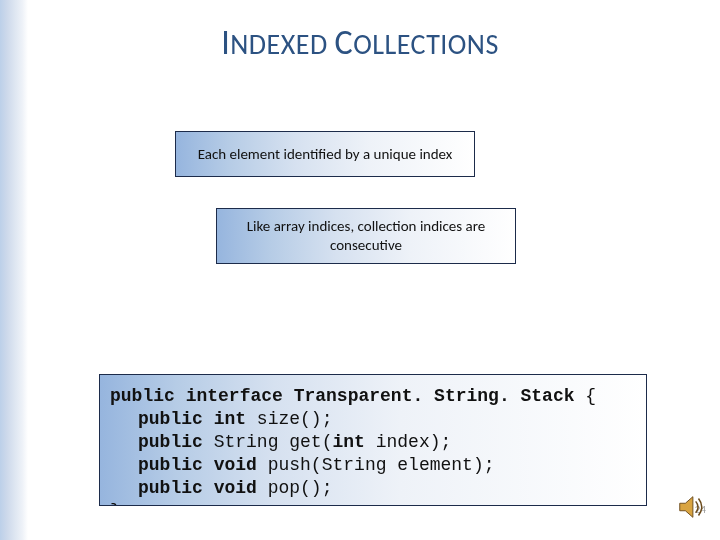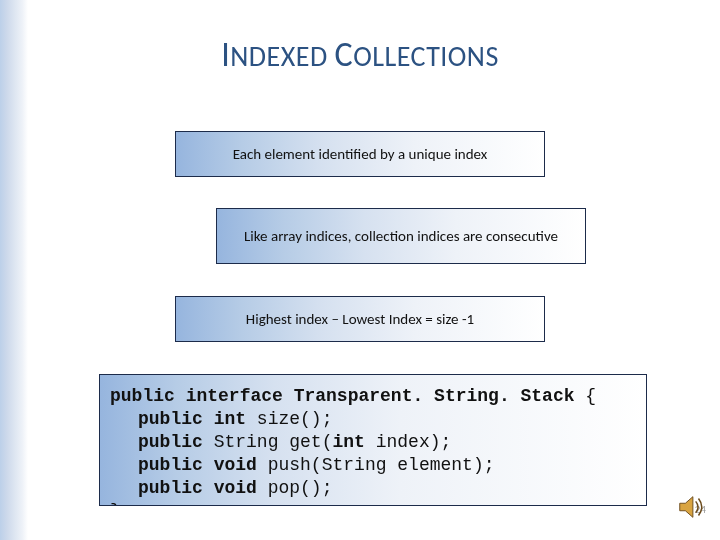--- a/index.html
+++ b/index.html
@@ -17,33 +17,33 @@
   }
   .left-bar {
     position: absolute;
     left: 0; top: 0;
     width: 28px; height: 540px;
     background: linear-gradient(to right, #bcd0e9 0%, #cdd9eb 25%, #dfe7f2 55%, #eef2f8 80%, #ffffff 100%);
   }
   .title {
     position: absolute;
     left: 0; right: 0;
-    top: 34px;
+    top: 22px;
     text-align: center;
     color: #2c5282;
     font-size: 28px;
     letter-spacing: 0.5px;
     font-weight: 400;
     font-variant: small-caps;
   }
   .title .cap { font-size: 34px; }
   .box {
     position: absolute;
     left: 175px;
-    width: 370px;
+    width: 300px;
     border: 1.5px solid #1c2b4a;
     background: linear-gradient(to right, #96b5de 0%, #b6cce6 18%, #d6e1f0 40%, #eef2f8 65%, #ffffff 100%);
     display: flex;
     align-items: center;
     justify-content: center;
     text-align: center;
     padding: 12px 14px;
     color: #111;
     font-size: 15px;
     line-height: 1.25;
@@ -93,23 +93,20 @@
   <div class="title">
     <span class="cap">I</span><span>NDEXED</span><span> </span><span class="cap">C</span><span>OLLECTIONS</span>
   </div>
 
   <div class="box box1">
     <span>Each element identified by  a unique index</span>
   </div>
   <div class="box box2">
     <span>Like array indices, collection indices are consecutive</span>
   </div>
-  <div class="box box3">
-    <span>Highest index – Lowest Index = size -1</span>
-  </div>
 
   <div class="codebox"><span class="kw">public</span> <span class="kw">interface</span> <span class="kw">Transparent. String. Stack</span> <span>{</span>
 <span class="indent"><span class="kw">public</span> <span class="kw">int</span> <span>size();</span></span>
 <span class="indent"><span class="kw">public</span> <span>String</span> <span>get(</span><span class="kw">int</span><span> index);</span></span>
 <span class="indent"><span class="kw">public</span> <span class="kw">void</span> <span>push(</span><span>String</span><span> element);</span></span>
 <span class="indent"><span class="kw">public</span> <span class="kw">void</span> <span>pop();</span></span>
 <span>}</span></div>
 
   <span class="pagenum">24</span>
 

